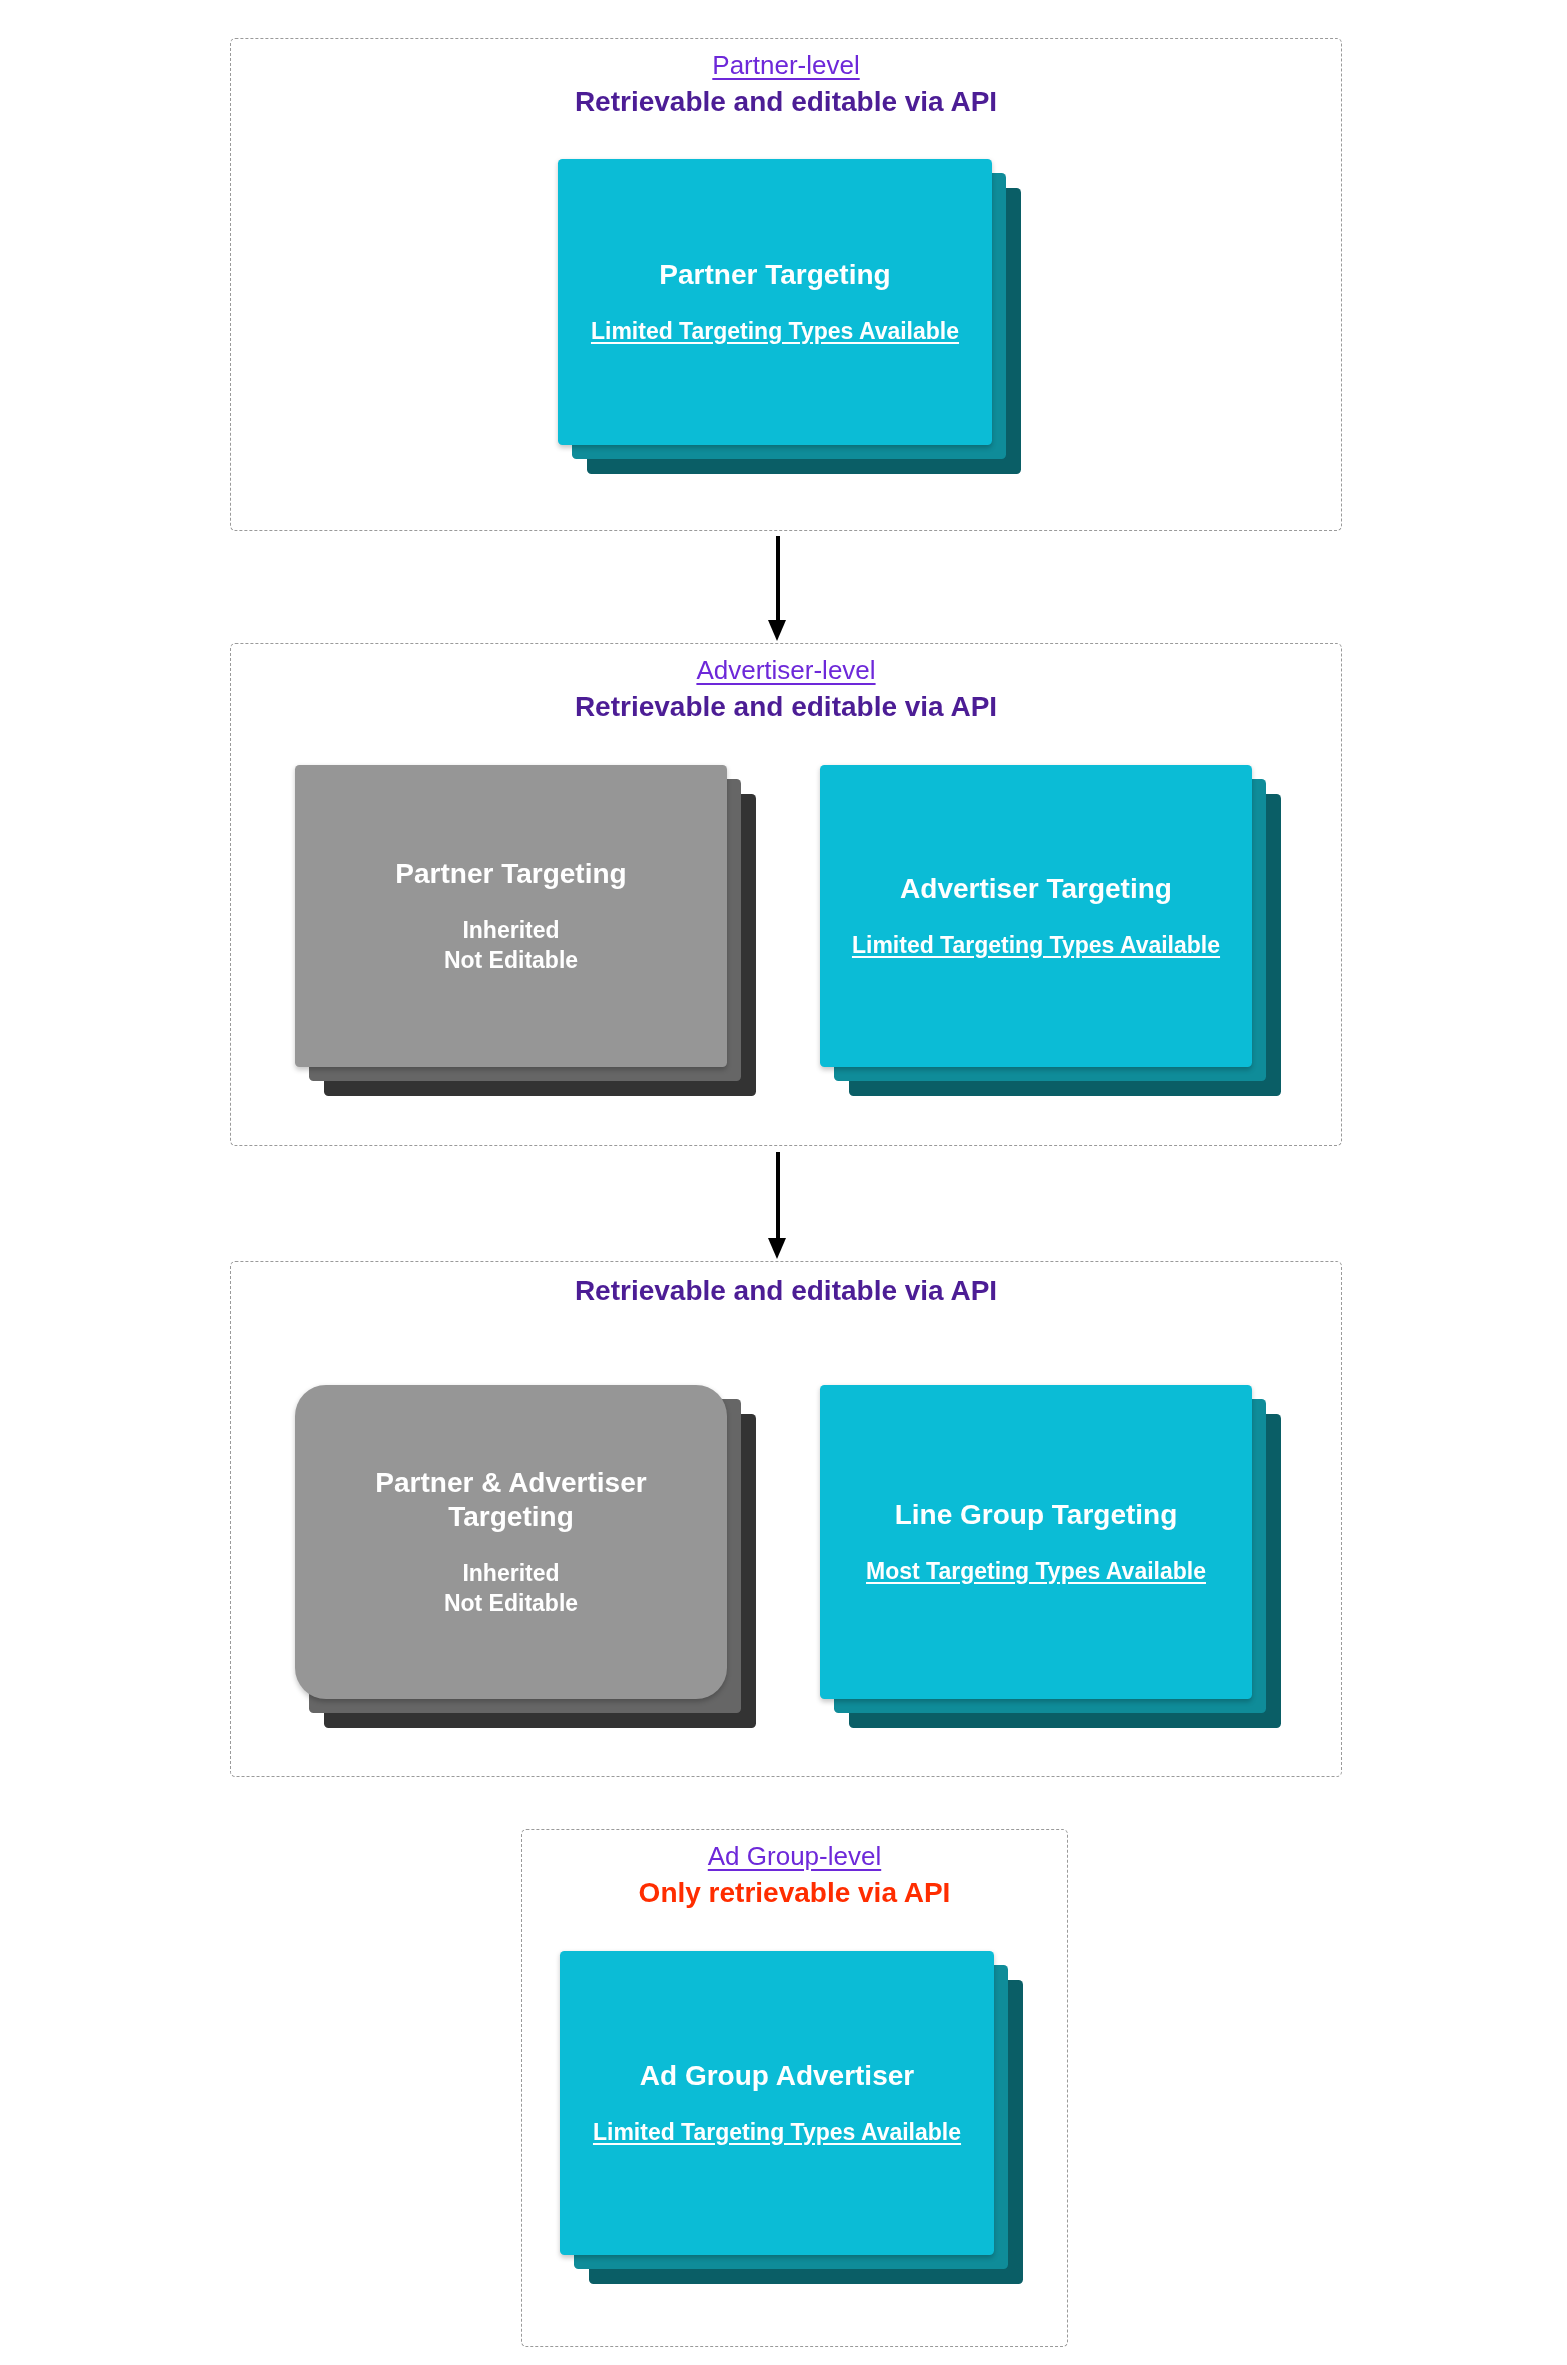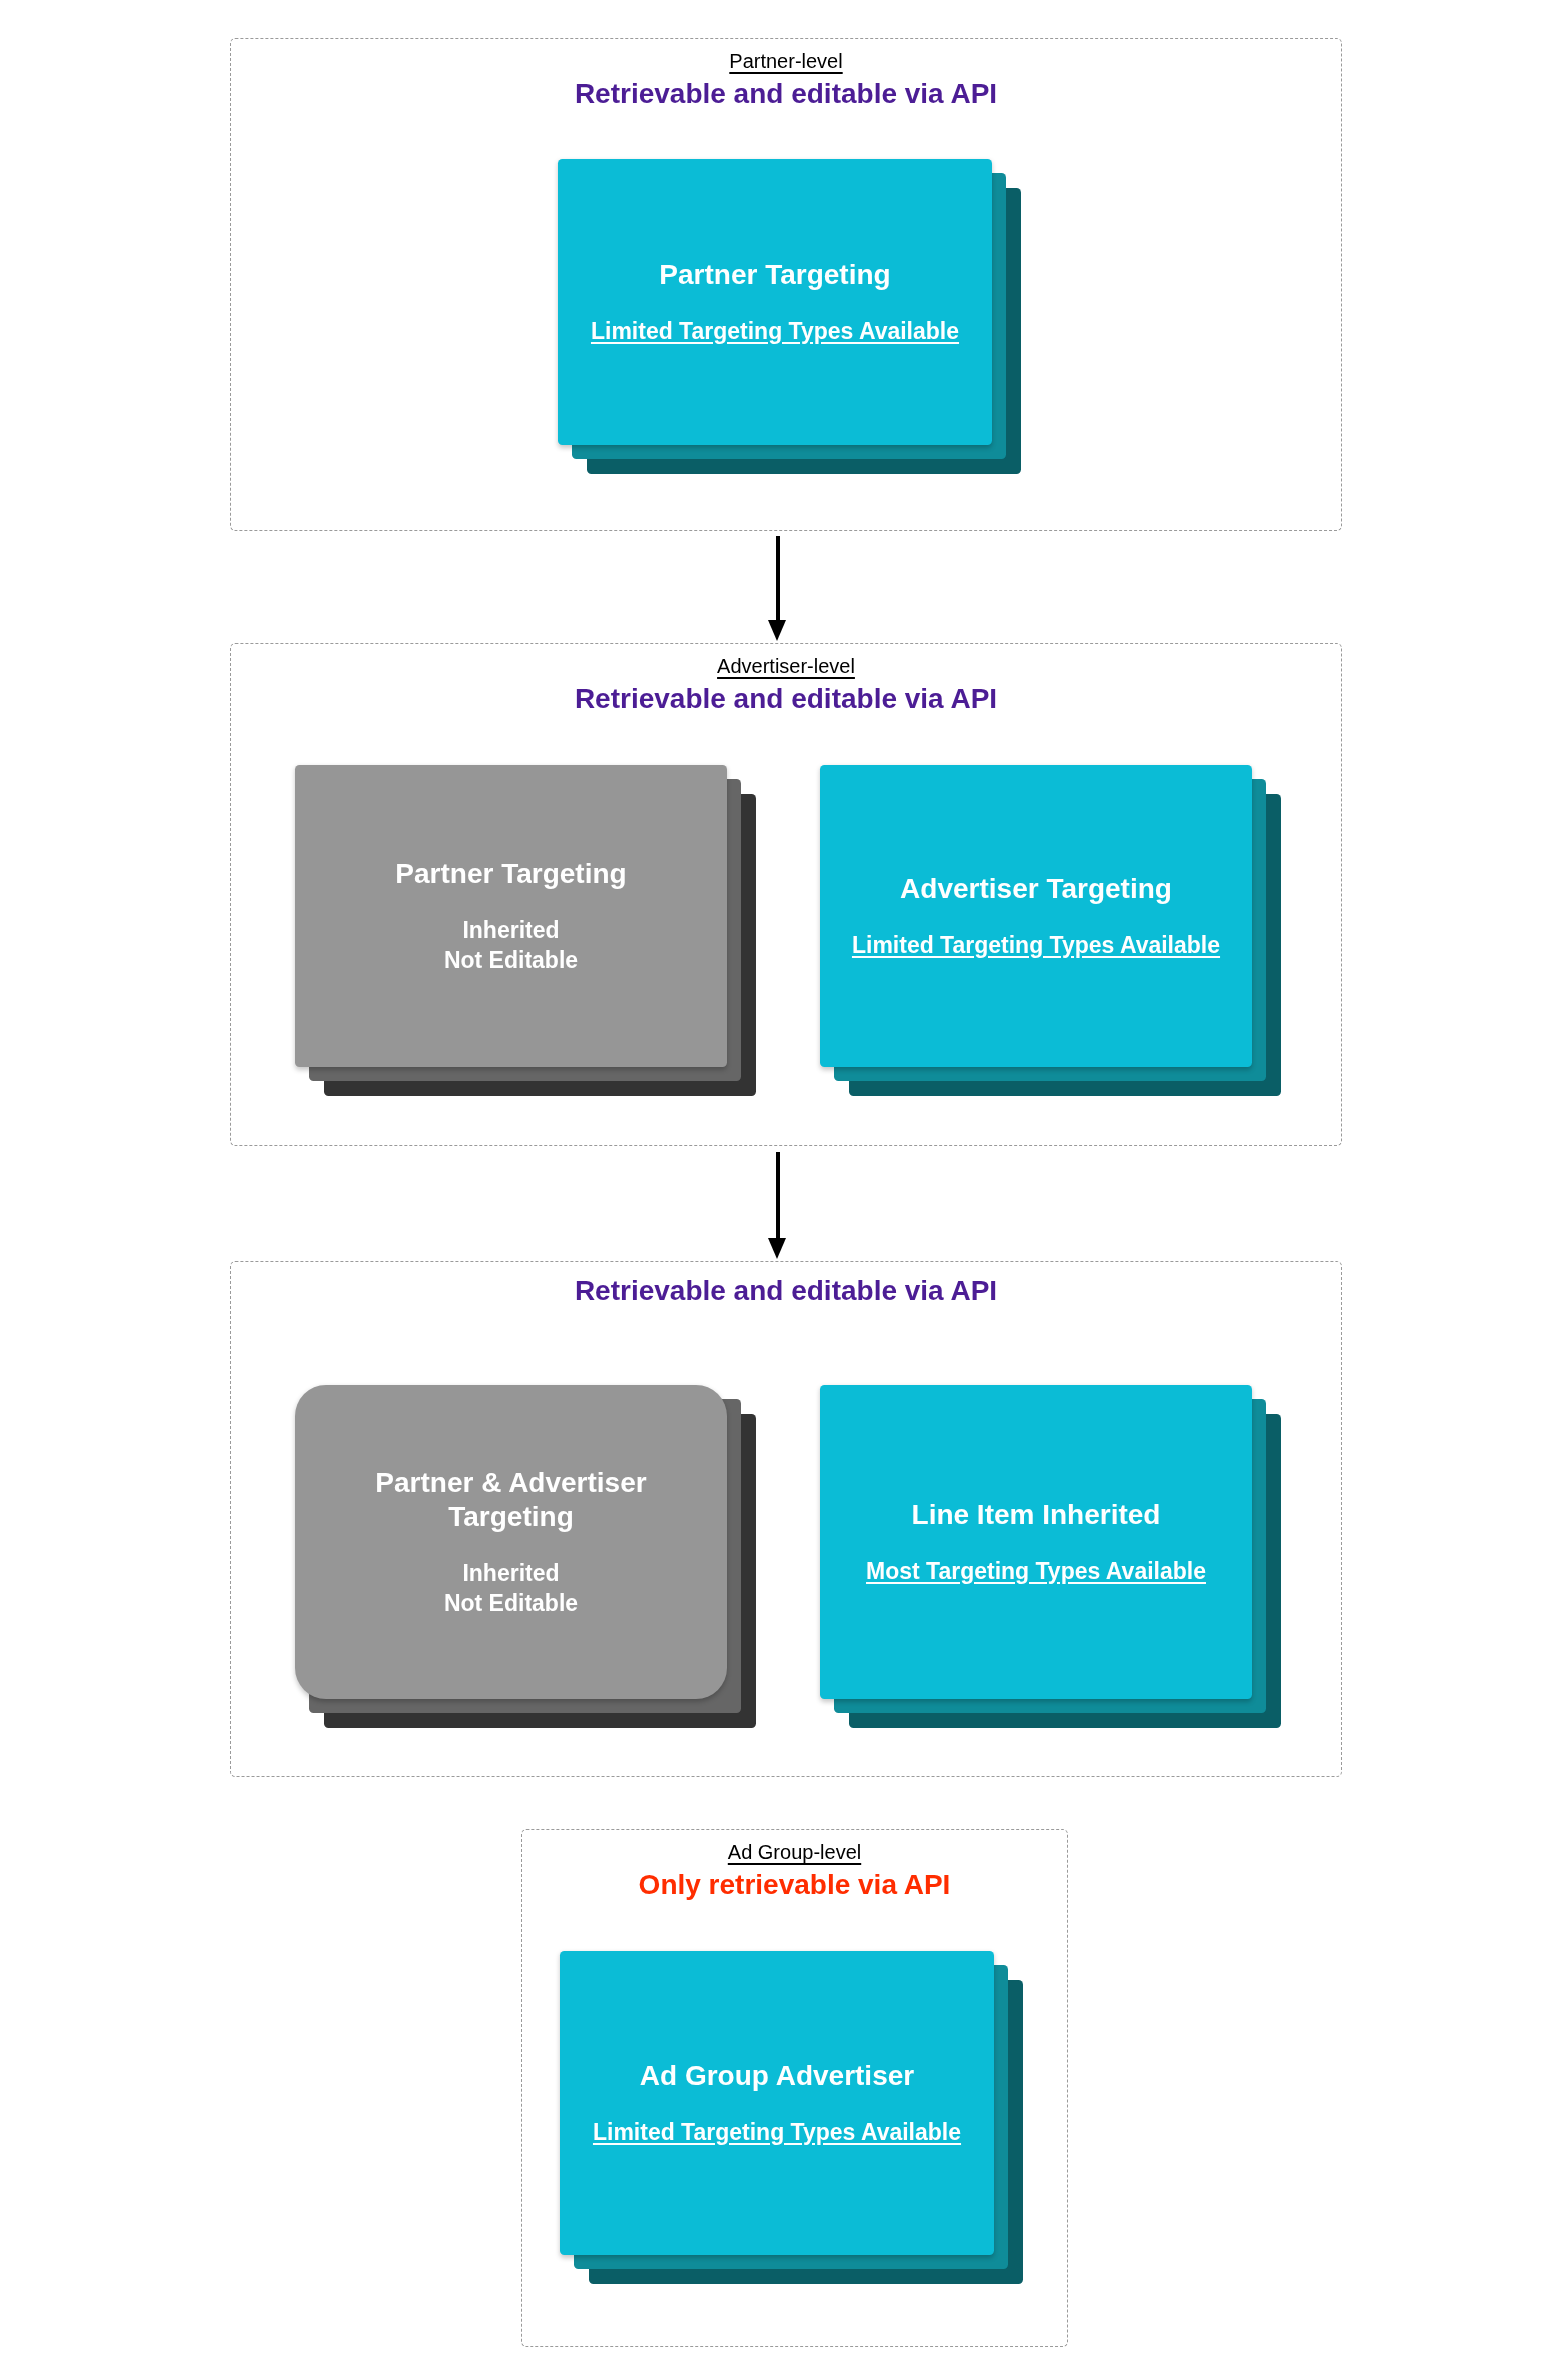--- a/index.html
+++ b/index.html
@@ -18,23 +18,23 @@
     box-sizing:border-box;
     background:transparent;
   }
 
   .level-head{
     width:100%;
     text-align:center;
     padding-top:9px;
   }
   .level-title{
-    font-size:20px;
+    font-size:26px;
     font-weight:400;
-    color:#000000;
+    color:#6d28d9;
     text-decoration:underline;
     text-underline-offset:3.6px;
     line-height:1.32;
   }
   .level-sub{
     font-size:28px;
     font-weight:700;
     color:#4c1d95;
     line-height:1.3;
     margin-top:1.8px;
@@ -174,21 +174,21 @@
       <div class="card-title">Partner &amp; Advertiser Targeting</div>
       <div class="card-note" style="white-space:pre-line;">Inherited
 Not Editable</div>
     </div>
   </div>
 
   <div class="stack teal" style="left:589px; top:123px; width:464px; height:343px;">
     <div class="layer back" style="width:432px;height:314px;"></div>
     <div class="layer mid" style="width:432px;height:314px;"></div>
     <div class="layer front" style="width:432px;height:314px;">
-      <div class="card-title">Line Item Inherited</div>
+      <div class="card-title">Line Group Targeting</div>
       <div class="card-note link">Most Targeting Types Available</div>
     </div>
   </div>
 </div>
 
 <div class="level-box" style="left:521px; top:1829px; width:547px; height:518px;">
 
   <div class="level-head">
     <div class="level-title">Ad Group-level</div>
     <div class="level-sub alert">Only retrievable via API</div>

